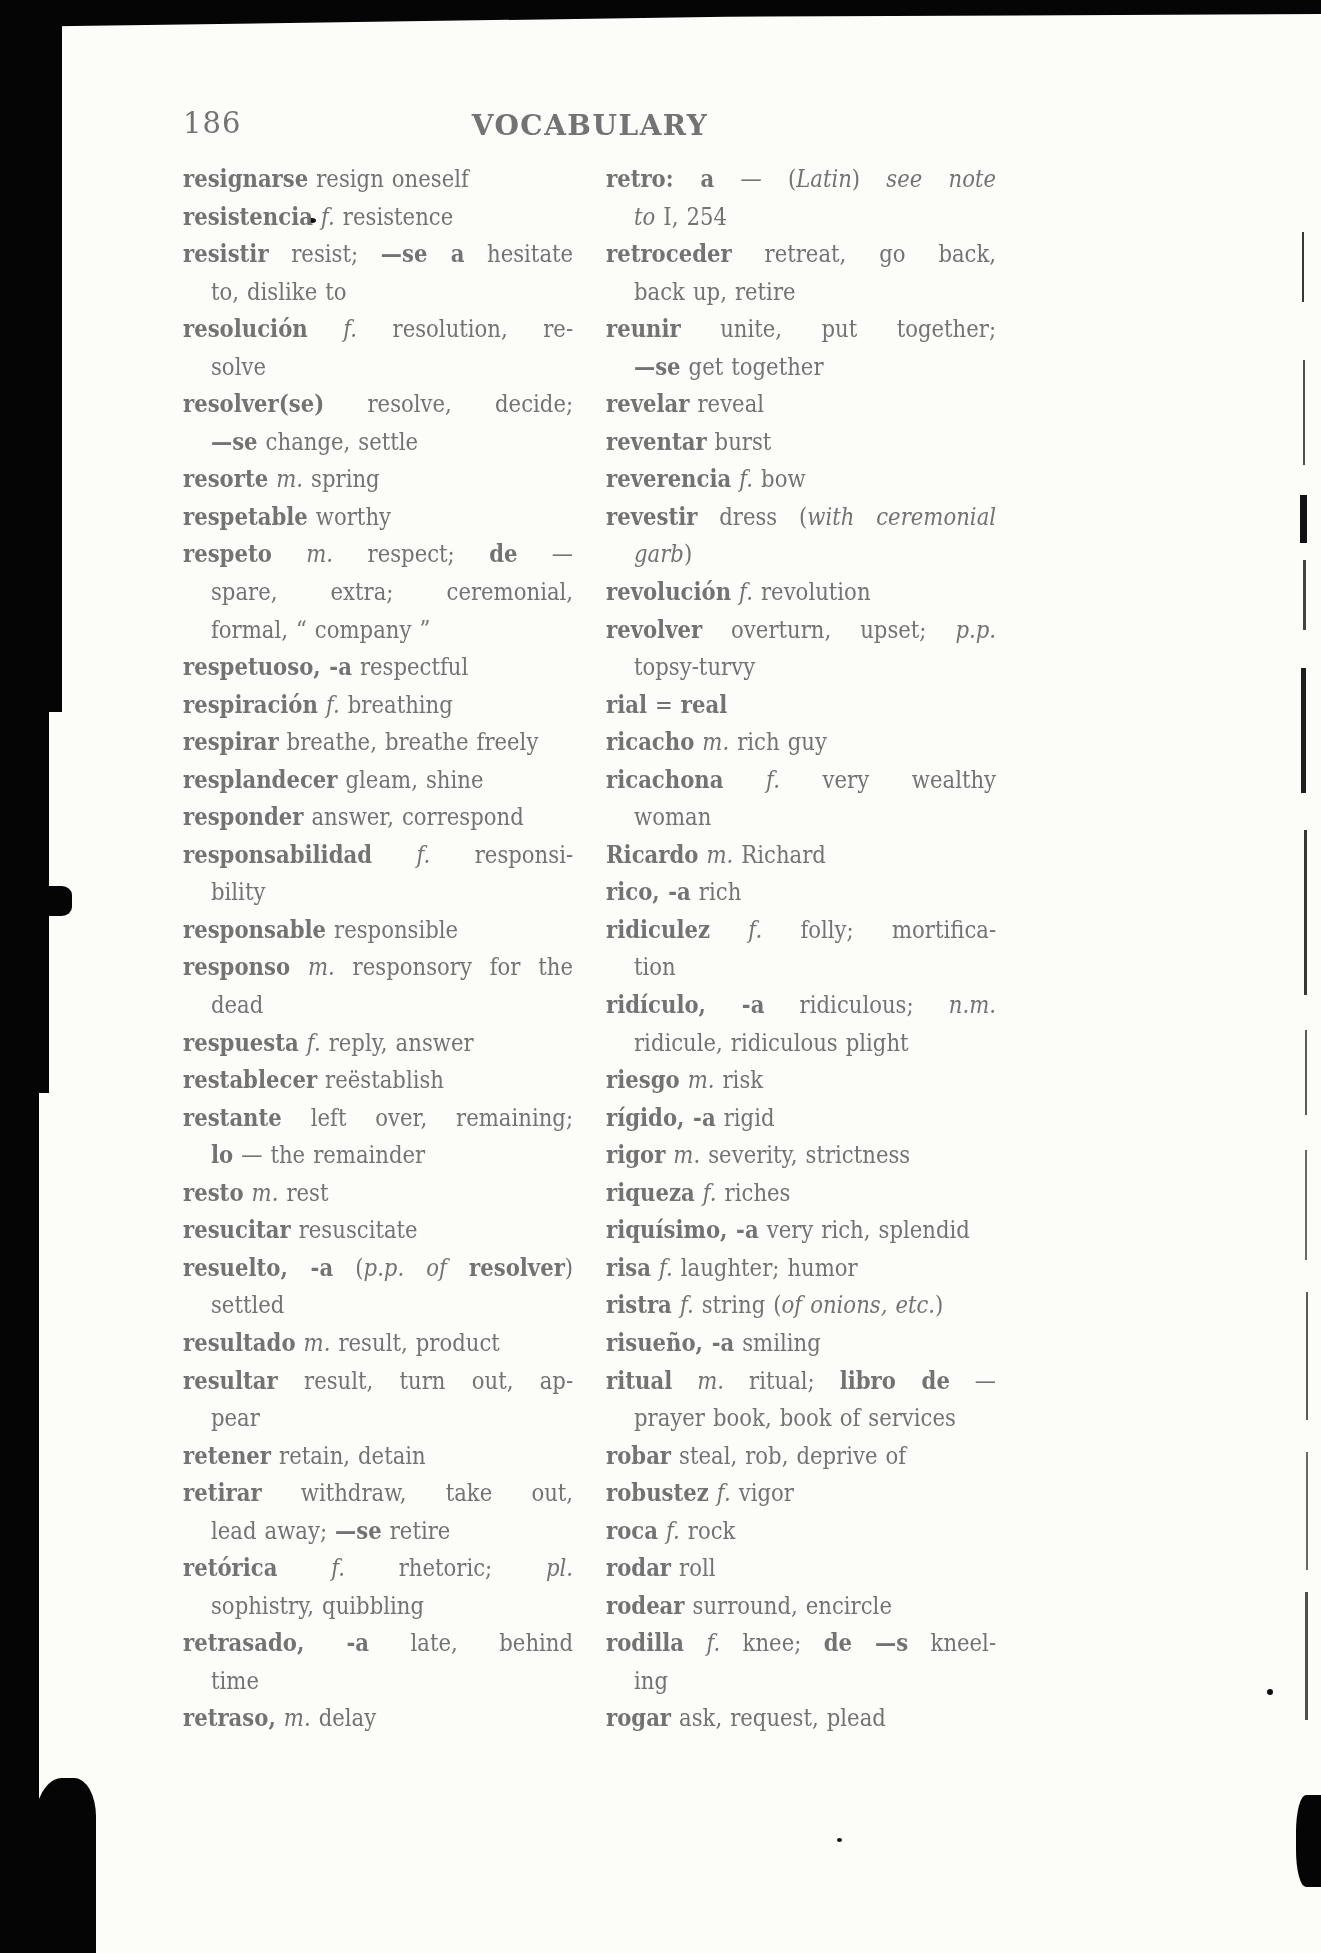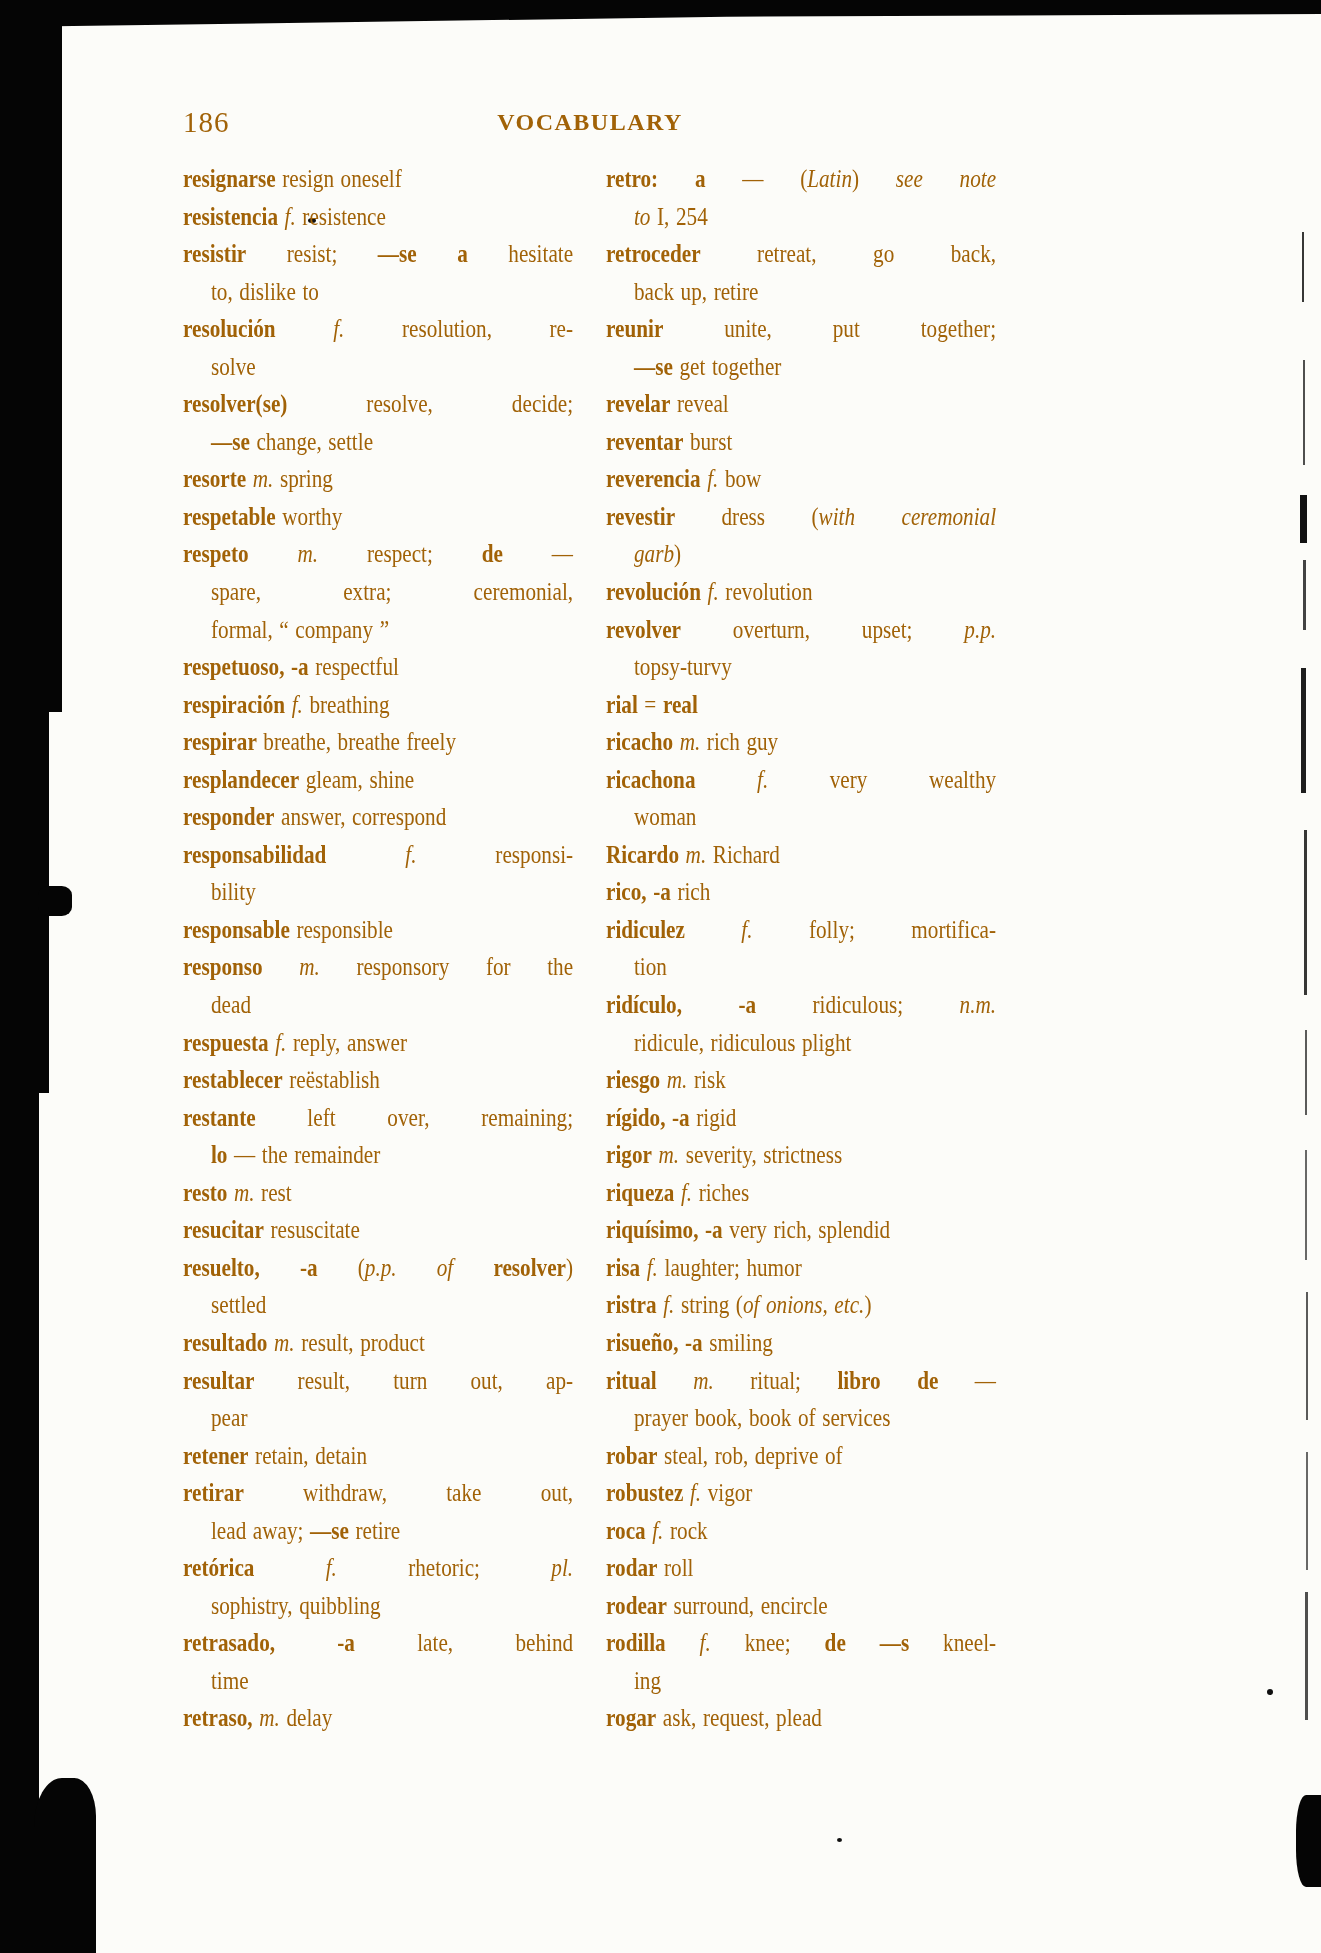--- a/index.html
+++ b/index.html
@@ -2,37 +2,37 @@
 <html><head>
 <meta charset="utf-8">
 <style>
   html,body{margin:0;padding:0;}
   body{
     width:1321px;height:1953px;position:relative;overflow:hidden;
     background:#ffffff;
     font-family:"DejaVu Serif","Liberation Serif",serif;
   }
   .paper{
-    position:absolute;inset:0;background:#fcfcf9;color:#a16207;font-family:Liberation Serif, serif;
+    position:absolute;inset:0;background:#fcfcf9;color:#737373;
   }
   
   .artifact{position:absolute;background:#050505;}
   .a-top{left:0;top:0;width:1321px;height:27px;
     clip-path:polygon(0 0,100% 0,100% 52%,55% 62%,18% 88%,0 100%);}
   .a-left1{left:0;top:0;width:62px;height:712px;}
   .a-left2{left:0;top:705px;width:49px;height:388px;}
   .a-left3{left:0;top:1085px;width:39px;height:868px;}
   .a-bump{left:38px;top:886px;width:34px;height:30px;border-radius:30%;}
   .a-blob-bl{left:34px;top:1778px;width:62px;height:175px;border-radius:45% 35% 0 0 / 28% 22% 0 0;}
   .a-blob-br{left:1296px;top:1795px;width:25px;height:92px;border-radius:40% 0 0 40%;}
   .dot{position:absolute;background:#101010;border-radius:50%;}
   
   .page-num{position:absolute;left:183px;top:106px;font-size:29px;letter-spacing:1px;}
   .header-title{position:absolute;left:183px;top:109px;width:814px;text-align:center;
-    font-size:24px;font-weight:bold;letter-spacing:1.5px;}
+    font-size:28px;font-weight:bold;letter-spacing:1.5px;}
   
   .col{position:absolute;top:160px;width:460px;transform:scaleX(0.848);transform-origin:0 0;}
   .col-left{left:183px;}
   .col-right{left:606px;}
   .entry{margin:0;}
   .line{font-size:25px;line-height:37.55px;white-space:nowrap;word-spacing:0.06em;}
   .line.just{white-space:normal;text-align:justify;text-align-last:justify;}
   .line.cont{padding-left:33px;}
   .s-b{font-weight:bold;}
   .s-i{font-style:italic;}

